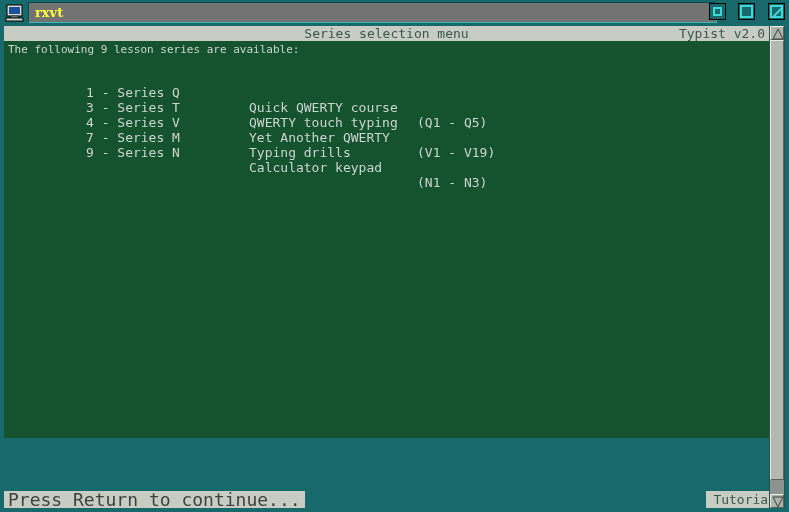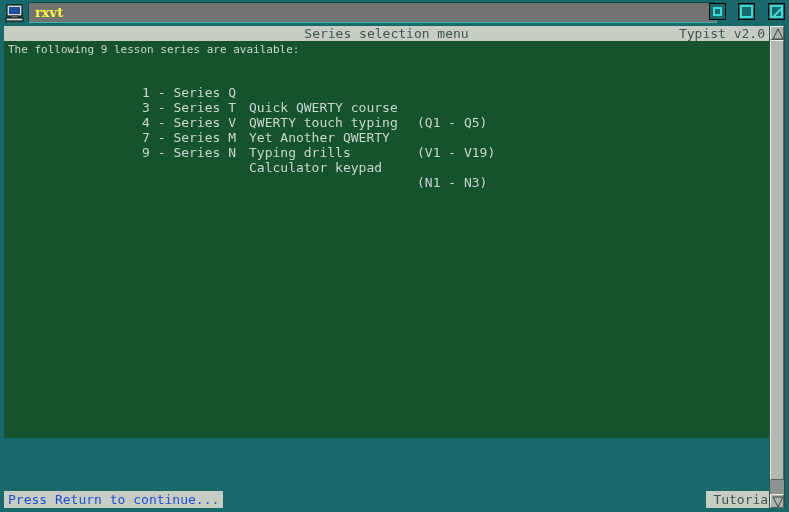--- a/index.html
+++ b/index.html
@@ -170,34 +170,34 @@
   }
   .menu-row {
     position: relative;
     height: 15px;
     line-height: 15px;
     font-family: "DejaVu Sans Mono", monospace;
     font-size: 13px;
     white-space: pre;
     color: #ccd6d1;
   }
-  .col-num   { position: absolute; left: 82px;  width: 150px; text-align: right; }
+  .col-num   { position: absolute; left: 82px;  width: 150px; }
   .col-desc  { position: absolute; left: 237px; width: 180px; margin-left: 8px; }
   .col-range { position: absolute; left: 413px; width: 120px; }
 
   
   .status-bar {
     position: absolute;
     left: 4px;
     bottom: 4px;
     height: 17px;
     background: #c8cdc4;
-    color: #1d4ed8;
-    font-family: "DejaVu Sans Mono", monospace;
-    font-size: 13px;
+    color: #404040;
+    font-family: "DejaVu Sans Mono", monospace;
+    font-size: 18px;
     line-height: 17px;
     padding: 0 4px;
     white-space: pre;
     box-sizing: border-box;
   }
   .tutorial-btn {
     position: absolute;
     right: 6px;
     bottom: 4px;
     height: 17px;

